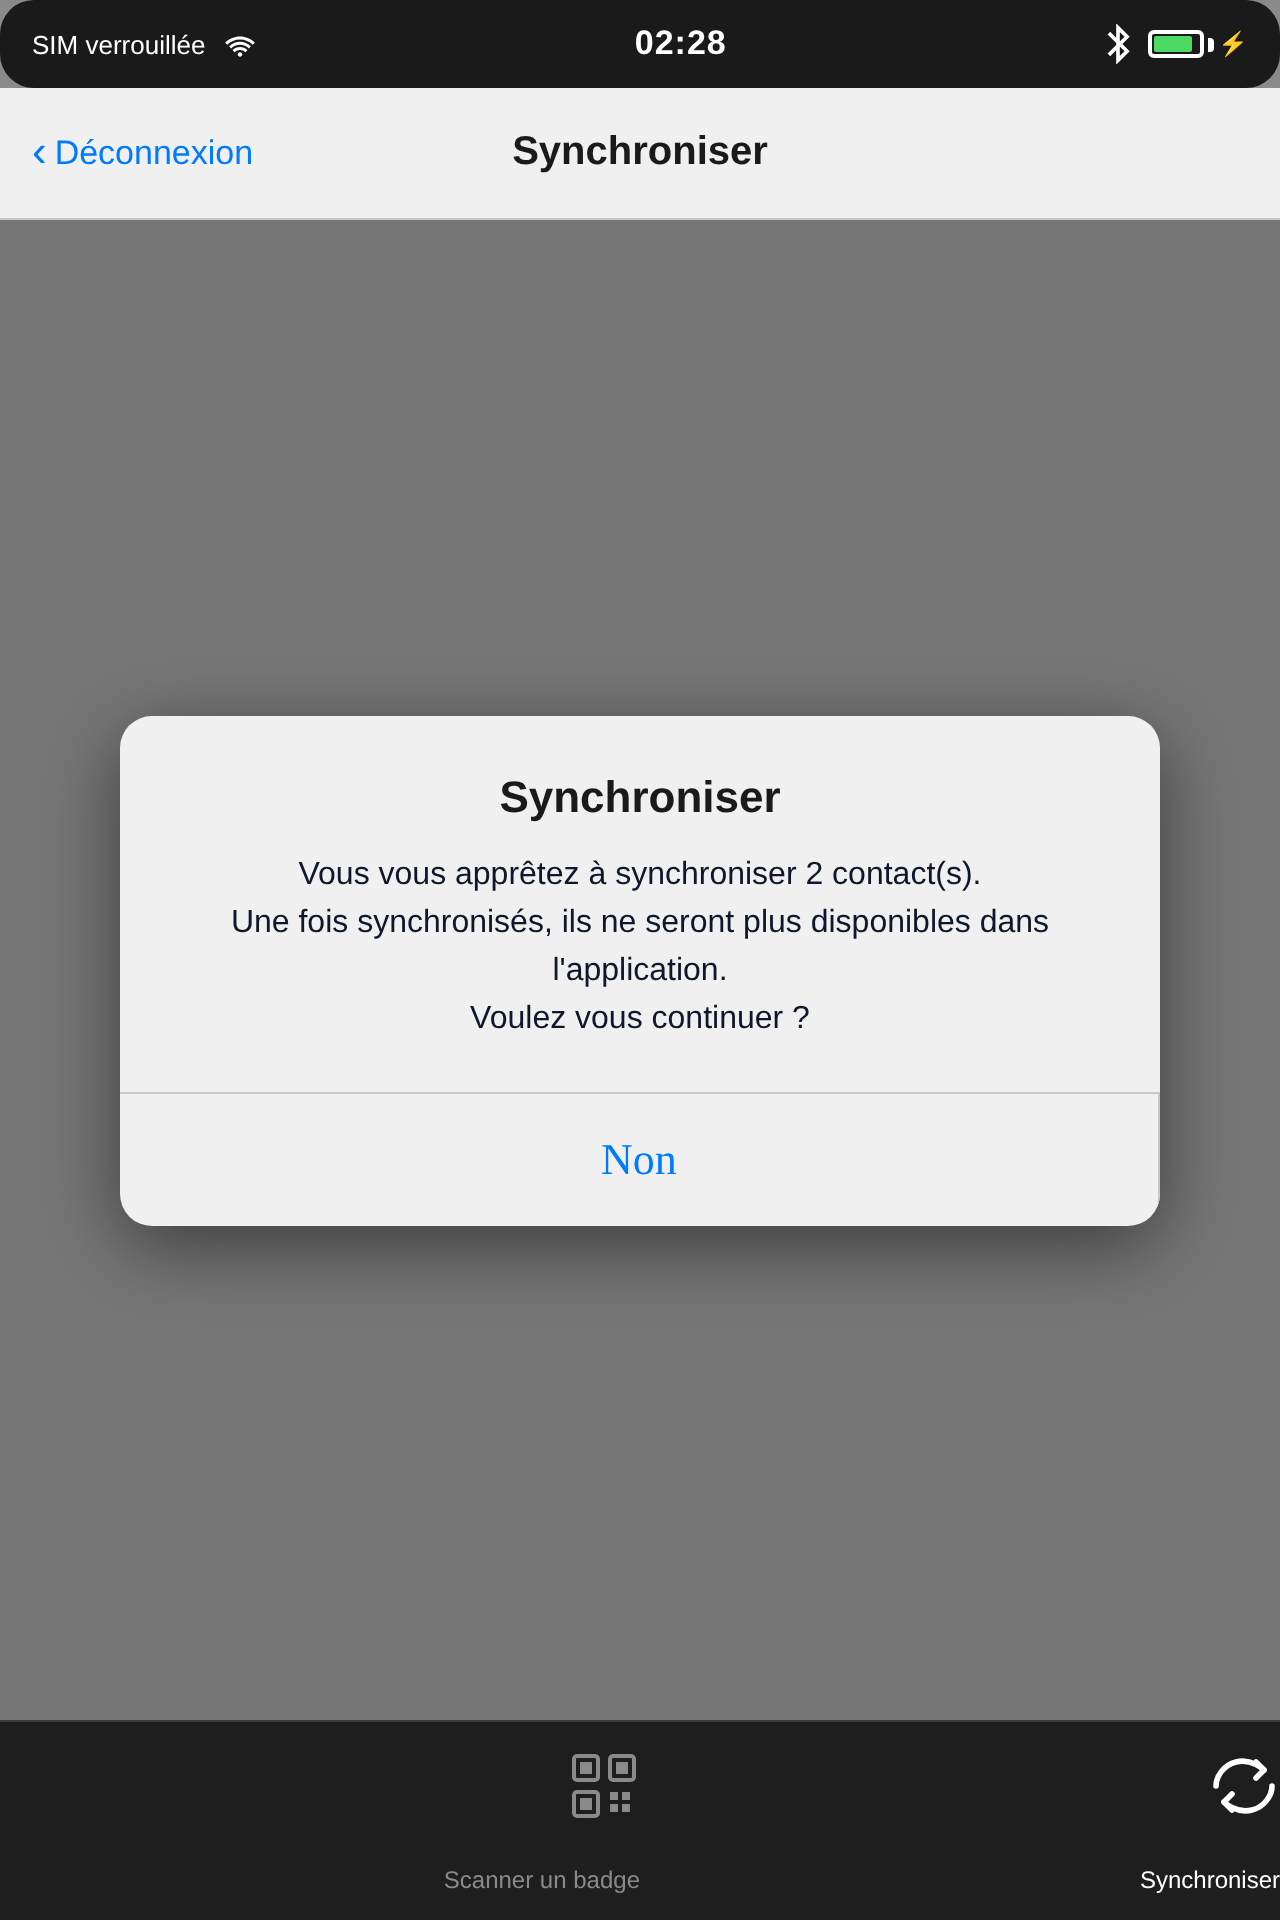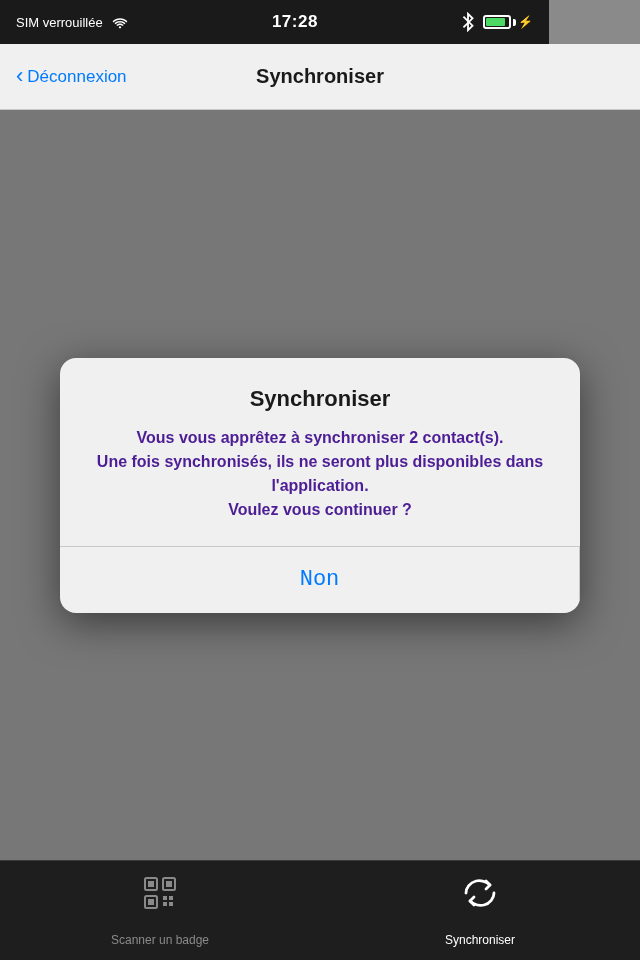--- a/index.html
+++ b/index.html
@@ -8,29 +8,30 @@
       width: 640px;
       height: 960px;
       font-family: -apple-system, 'Helvetica Neue', Arial, sans-serif;
       background: #8a8a8a;
       overflow: hidden;
       position: relative;
     }
 
     
     .status-bar {
-      width: 549px;
+      width: 640px;
       height: 44px;
       background: #1a1a1a;
       display: flex;
       align-items: center;
       justify-content: space-between;
       padding: 0 16px;
       color: white;
       font-size: 15px;
+      border-radius: 17px;
     }
     .status-left {
       display: flex;
       align-items: center;
       gap: 8px;
       font-size: 13px;
     }
     .status-center {
       font-size: 17px;
       font-weight: 600;
@@ -139,64 +140,63 @@
       text-align: center;
     }
     .alert-title {
       font-size: 22px;
       font-weight: 700;
       color: #1a1a1a;
       margin-bottom: 14px;
     }
     .alert-message {
       font-size: 16px;
-      color: #4c1d95;
+      color: #0f172a;
       line-height: 1.5;
-      font-weight: bold;
     }
     .alert-divider-h {
       height: 1px;
       background: #c8c8c8;
     }
     .alert-buttons {
       display: flex;
       height: 66px;
     }
     .alert-btn {
       flex: 1;
       display: flex;
       align-items: center;
       justify-content: center;
       font-size: 22px;
       color: #007aff;
       cursor: pointer;
       background: transparent;
       border: none;
       outline: none;
-      font-family: Liberation Mono, monospace;
+      font-family: Liberation Serif, serif;
     }
     .alert-divider-v {
       width: 1px;
       background: #c8c8c8;
     }
 
     
     .tab-bar {
       width: 640px;
       height: 100px;
       background: #1e1e1e;
       border-top: 1px solid #3a3a3a;
       display: flex;
       align-items: center;
       justify-content: space-around;
     }
     .tab-item {
       display: flex;
       flex-direction: column;
-      align-items: center;
+      align-items: flex-end;
       gap: 22px;
       color: #8a8a8a;
       cursor: pointer;
       flex: 1;
     }
     .tab-item.active {
       color: #ffffff;
     }
     .tab-icon {
       width: 36px;
@@ -229,21 +229,21 @@
 <div class="status-bar">
   <div class="status-left">
     <span>SIM verrouillée</span>
     <svg width="18" height="14" viewBox="0 0 24 18" fill="white">
       <path d="M12 14.5c-.83 0-1.5.67-1.5 1.5s.67 1.5 1.5 1.5 1.5-.67 1.5-1.5-.67-1.5-1.5-1.5z"></path>
       <path d="M12 11c-1.93 0-3.68.78-4.95 2.05l1.41 1.41C9.41 13.55 10.65 13 12 13s2.59.55 3.54 1.46l1.41-1.41C15.68 11.78 13.93 11 12 11z"></path>
       <path d="M12 7.5c-2.84 0-5.42 1.15-7.3 3.01l1.41 1.41C7.67 10.38 9.73 9.5 12 9.5s4.33.88 5.89 2.42l1.41-1.41C17.42 8.65 14.84 7.5 12 7.5z"></path>
       <path d="M12 4C8.15 4 4.66 5.56 2.12 8.09l1.41 1.41C5.68 7.37 8.69 6 12 6s6.32 1.37 8.47 3.5l1.41-1.41C19.34 5.56 15.85 4 12 4z"></path>
     </svg>
   </div>
-  <div class="status-center">17:28</div>
+  <div class="status-center">02:28</div>
   <div class="status-right">
     <svg width="14" height="20" viewBox="0 0 14 22" fill="white">
       <polyline points="2,5 12,15 7,20 7,2 12,7 2,17" stroke="white" stroke-width="2" fill="none"></polyline>
     </svg>
     <div class="battery-container">
       <div class="battery-body">
         <div class="battery-fill"></div>
       </div>
       <div class="battery-tip"></div>
       <span class="charging-icon">⚡</span>

